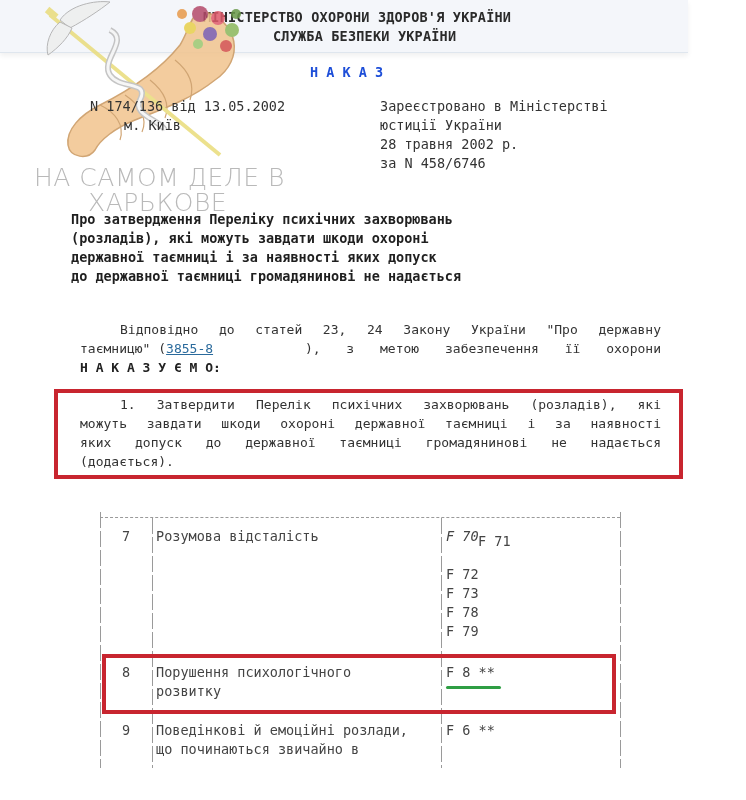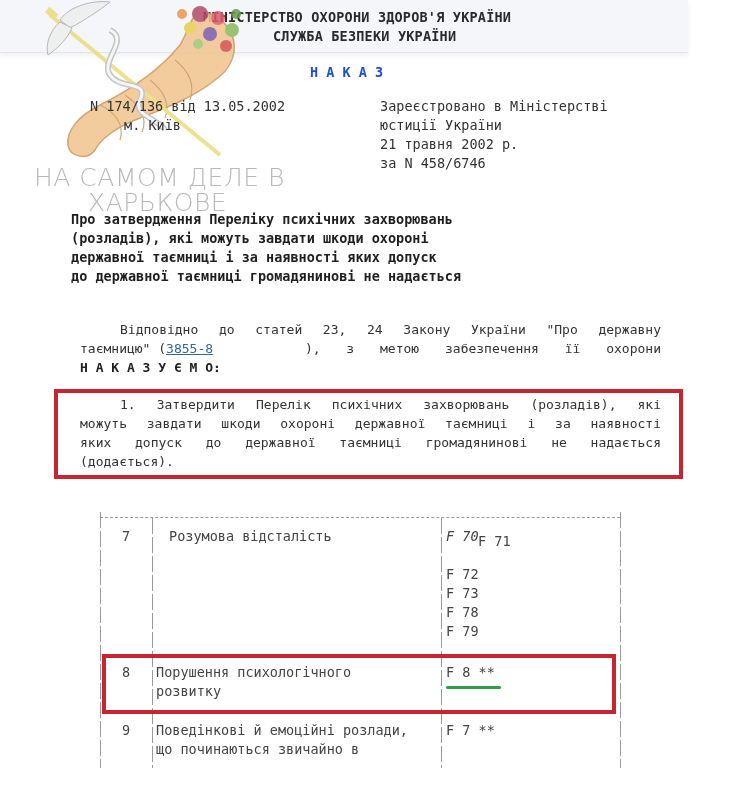--- a/index.html
+++ b/index.html
@@ -71,21 +71,21 @@
 <div class="abs watermark-text" style="left:34px; top:163px;">НА САМОМ ДЕЛЕ В</div>
 <div class="abs watermark-text" style="left:88px; top:188px;">ХАРЬКОВЕ</div>
 
 <div class="abs mono bold" style="left:310px; top:64px; color:#1d4ed8;">Н А К А З</div>
 
 <div class="abs mono" style="left:90px; top:98px;">N 174/136 від 13.05.2002</div>
 <div class="abs mono" style="left:124px; top:117px;">м. Київ</div>
 
 <div class="abs mono" style="left:380px; top:98px;">Зареєстровано в Міністерстві</div>
 <div class="abs mono" style="left:380px; top:117px;">юстиції України</div>
-<div class="abs mono" style="left:380px; top:136px;">21 травня 2002 р.</div>
+<div class="abs mono" style="left:380px; top:136px;">28 травня 2002 р.</div>
 <div class="abs mono" style="left:380px; top:155px;">за N 458/6746</div>
 
 <div class="abs title-line" style="left:71px; top:211px;">Про затвердження Переліку психічних захворювань</div>
 <div class="abs title-line" style="left:71px; top:230px;">(розладів), які можуть завдати шкоди охороні</div>
 <div class="abs title-line" style="left:71px; top:249px;">державної таємниці і за наявності яких допуск</div>
 <div class="abs title-line" style="left:71px; top:268px;">до державної таємниці громадянинові не надається</div>
 
 <div class="abs mono justify" style="left:120px; top:322px; width:541px; font-size:13px;">Відповідно до статей 23, 24 Закону України "Про державну</div>
 <div class="abs mono" style="left:80px; top:341px; width:581px; font-size:13px; display:flex; justify-content:space-between;">
   <span>таємницю" (</span>
@@ -105,38 +105,38 @@
   <div class="abs dash" style="left:4px; top:7px; width:520px;"></div>
 
   <div class="abs vline" style="left:4px; top:2px; height:256px; background:repeating-linear-gradient(#9a9a9a 0 16px, transparent 16px 19px);"></div>
   <div class="abs vline" style="left:524px; top:2px; height:256px; background:repeating-linear-gradient(#9a9a9a 0 16px, transparent 16px 19px);"></div>
 
   <div class="abs vline" style="left:56px; top:8px; height:250px; background:repeating-linear-gradient(#9a9a9a 0 16px, transparent 16px 19px);"></div>
   <div class="abs vline" style="left:345px; top:8px; height:250px; background:repeating-linear-gradient(#9a9a9a 0 16px, transparent 16px 19px);"></div>
 
   <div class="abs" style="left:0; top:16px; width:526px; height:120px;">
     <div class="abs tbl" style="left:26px; top:2px;">7</div>
-    <div class="abs tbl" style="left:60px; top:2px;margin-left:13px;">Розумова відсталість</div>
+    <div class="abs tbl" style="left:60px; top:2px;">Розумова відсталість</div>
     <div class="abs tbl" style="left:350px; top:2px;font-style:italic;">F 70</div>
     <div class="abs tbl" style="left:350px; top:7px;margin-left:32px;">F 71</div>
     <div class="abs tbl" style="left:350px; top:40px;">F 72</div>
     <div class="abs tbl" style="left:350px; top:59px;text-align:center;">F 73</div>
     <div class="abs tbl" style="left:350px; top:78px;">F 78</div>
     <div class="abs tbl" style="left:350px; top:97px;">F 79</div>
   </div>
 
   <div class="abs" style="left:0; top:154px; width:526px; height:40px;">
     <div class="abs tbl" style="left:26px; top:0px;">8</div>
     <div class="abs tbl" style="left:60px; top:0px;">Порушення психологічного</div>
     <div class="abs tbl" style="left:60px; top:19px;">розвитку</div>
     <div class="abs tbl" style="left:350px; top:0px;">F 8 **</div>
     <div class="abs green-ul" style="left:350px; top:22px; width:55px;"></div>
   </div>
 
   <div class="abs" style="left:0; top:212px; width:526px; height:46px;">
     <div class="abs tbl" style="left:26px; top:0px;">9</div>
     <div class="abs tbl" style="left:60px; top:0px;">Поведінкові й емоційні розлади,</div>
     <div class="abs tbl" style="left:60px; top:19px;">що починаються звичайно в</div>
-    <div class="abs tbl" style="left:350px; top:0px;">F 7 **</div>
+    <div class="abs tbl" style="left:350px; top:0px;">F 6 **</div>
   </div>
 </div>
 
 <div class="abs red-box" style="left:102px; top:654px; width:514px; height:60px;"></div>
 
 </body></html>

